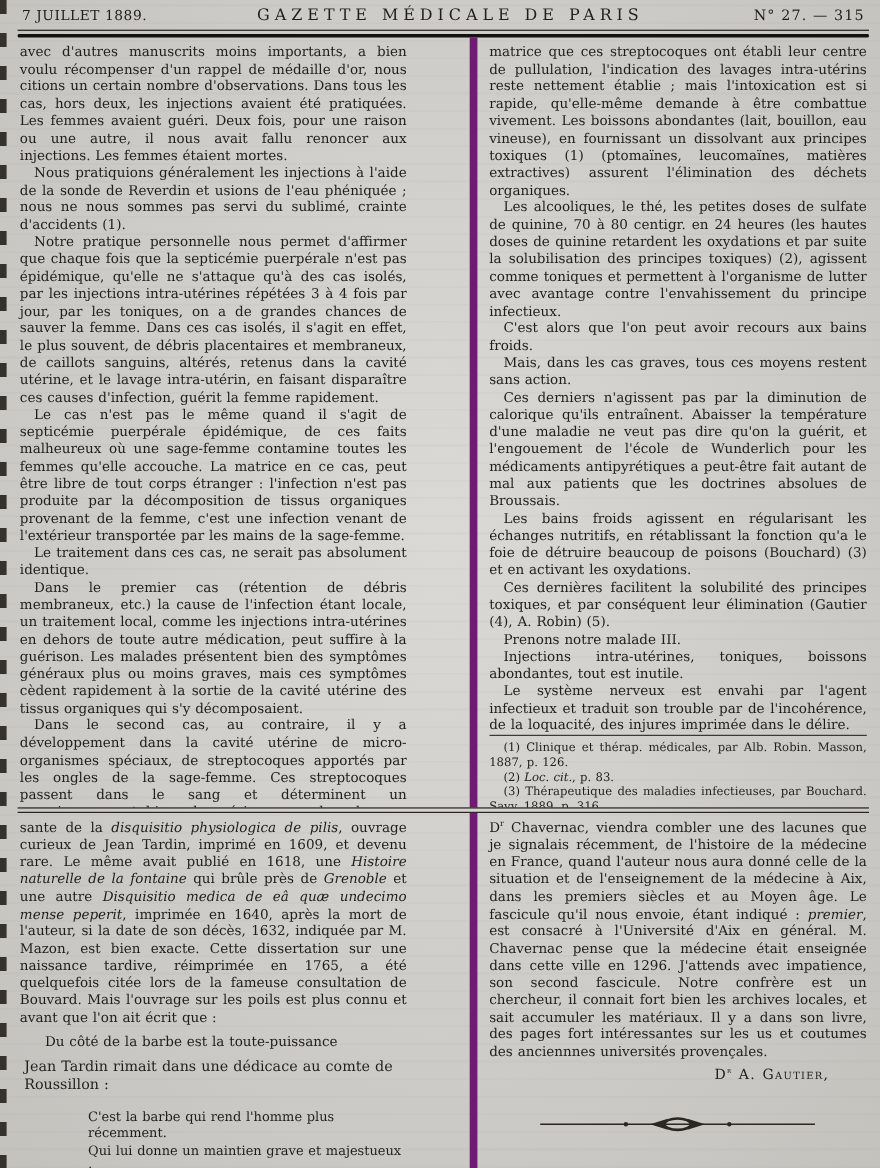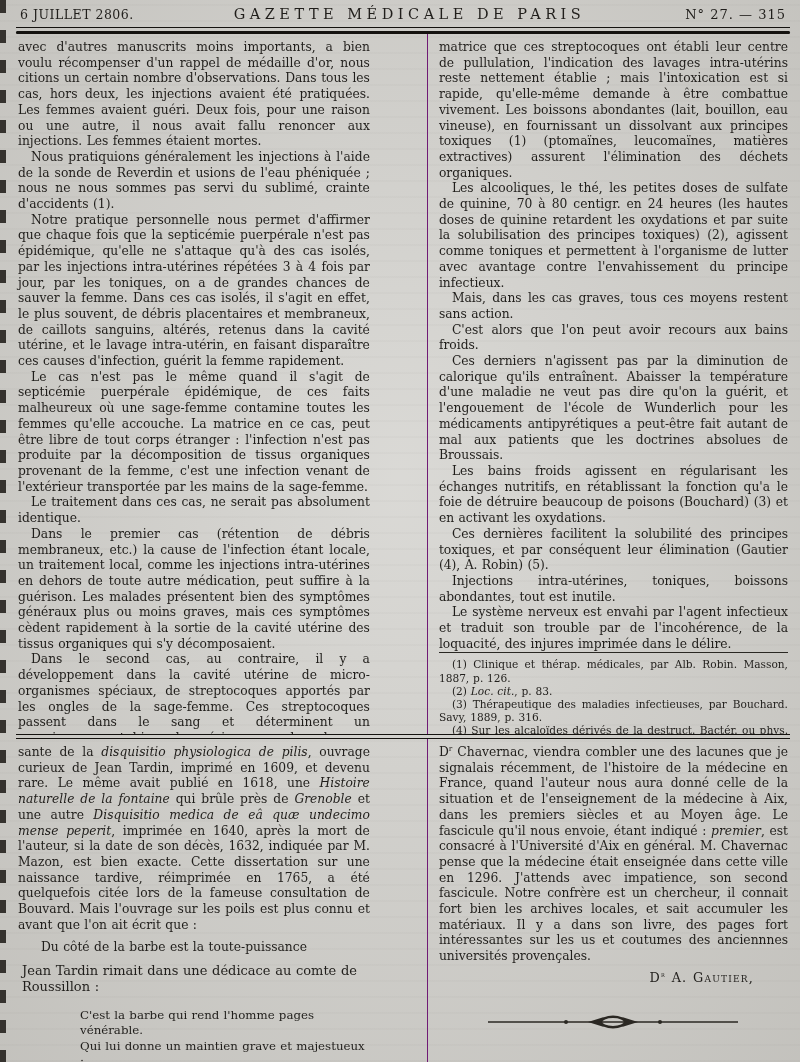--- a/index.html
+++ b/index.html
@@ -22,21 +22,21 @@
   .m-issue{font-size:13px;font-weight:normal;letter-spacing:1px;}
   .head-rule-thin{height:0;border-top:1.5px solid #14120f;margin-top:5px;}
   .head-rule-thick{height:3.5px;background:#14120f;margin-top:2.5px;border-radius:2px/3px;}
 
   
   .cols{display:flex;}
   .top-section{height:700px;}
   .bottom-section{flex:1;min-height:0;}
   .col{width:50%;box-sizing:border-box;display:flex;flex-direction:column;overflow:hidden;}
   .col-left{padding:6px 9px 0 2px;}
-  .col-right{border-left:1px solid #701a75;padding:6px 2px 0 11px;margin-left:48px;}
+  .col-right{border-left:7px solid #701a75;padding:6px 2px 0 11px;margin-left:48px;}
 
   
   .para{margin:0;font-size:12.3px;line-height:15.7px;text-align:justify;text-indent:13px;
         word-spacing:.5px;}
   .noindent{text-indent:0;}
   sup{font-size:60%;line-height:0;}
 
   
   .footnotes{margin-top:auto;padding-bottom:10px;}
   .fnrule{border-top:1px solid #2a2823;margin:0 0 5px 0;}
@@ -57,21 +57,21 @@
   .ornament-wrap{margin-top:28px;text-align:center;}
 </style>
 </head>
 <body>
 
 <div class="page">
   <div class="binding"></div>
   <div class="content">
 
     <div class="masthead">
-      <span class="m-date">6 JUILLET 2806.</span>
+      <span class="m-date">7 JUILLET 1889.</span>
       <span class="m-title">GAZETTE MÉDICALE DE PARIS</span>
       <span class="m-issue">N° 27. — 315</span>
     </div>
     <div class="head-rule-thin"></div>
     <div class="head-rule-thick"></div>
 
     <div class="cols top-section">
       <div class="col col-left">
         <div>
             <p class="para noindent"><span>avec d'autres manuscrits moins importants, a bien voulu récompenser d'un rappel de médaille d'or, nous citions un certain nombre d'observations. Dans tous les cas, hors deux, les injections avaient été pratiquées. Les femmes avaient guéri. Deux fois, pour une raison ou une autre, il nous avait fallu renoncer aux injections. Les femmes étaient mortes.</span></p>
@@ -81,25 +81,26 @@
             <p class="para"><span>Le traitement dans ces cas, ne serait pas absolument identique.</span></p>
             <p class="para"><span>Dans le premier cas (rétention de débris membraneux, etc.) la cause de l'infection étant locale, un traitement local, comme les injections intra-utérines en dehors de toute autre médication, peut suffire à la guérison. Les malades présentent bien des symptômes généraux plus ou moins graves, mais ces symptômes cèdent rapidement à la sortie de la cavité utérine des tissus organiques qui s'y décomposaient.</span></p>
             <p class="para"><span>Dans le second cas, au contraire, il y a développement dans la cavité utérine de micro-organismes spéciaux, de streptocoques apportés par les ongles de la sage-femme. Ces streptocoques passent dans le sang et déterminent un empoisonnement bien plus sérieux que dans les cas précédents. Comme c'est dans la</span></p>
           </div>
 
       </div>
       <div class="col col-right">
         <div>
             <p class="para noindent"><span>matrice que ces streptocoques ont établi leur centre de pullulation, l'indication des lavages intra-utérins reste nettement établie ; mais l'intoxication est si rapide, qu'elle-même demande à être combattue vivement. Les boissons abondantes (lait, bouillon, eau vineuse), en fournissant un dissolvant aux principes toxiques (1) (ptomaïnes, leucomaïnes, matières extractives) assurent l'élimination des déchets organiques.</span></p>
             <p class="para"><span>Les alcooliques, le thé, les petites doses de sulfate de quinine, 70 à 80 centigr. en 24 heures (les hautes doses de quinine retardent les oxydations et par suite la solubilisation des principes toxiques) (2), agissent comme toniques et permettent à l'organisme de lutter avec avantage contre l'envahissement du principe infectieux.</span></p>
+            <p class="para"><span>C'est alors que l'on peut avoir recours aux bains froids.</span></p>
             <p class="para"><span>Mais, dans les cas graves, tous ces moyens restent sans action.</span></p>
-            <p class="para"><span>C'est alors que l'on peut avoir recours aux bains froids.</span></p>
             <p class="para"><span>Ces derniers n'agissent pas par la diminution de calorique qu'ils entraînent. Abaisser la température d'une maladie ne veut pas dire qu'on la guérit, et l'engouement de l'école de Wunderlich pour les médicaments antipyrétiques a peut-être fait autant de mal aux patients que les doctrines absolues de Broussais.</span></p>
             <p class="para"><span>Les bains froids agissent en régularisant les échanges nutritifs, en rétablissant la fonction qu'a le foie de détruire beaucoup de poisons (Bouchard) (3) et en activant les oxydations.</span></p>
             <p class="para"><span>Ces dernières facilitent la solubilité des principes toxiques, et par conséquent leur élimination (Gautier (4), A. Robin) (5).</span></p>
+            <p class="para"><span>Prenons notre malade III.</span></p>
             <p class="para"><span>Injections intra-utérines, toniques, boissons abondantes, tout est inutile.</span></p>
             <p class="para"><span>Le système nerveux est envahi par l'agent infectieux et traduit son trouble par de l'incohérence, de la loquacité, des injures imprimée dans le délire.</span></p>
           </div>
         <div class="footnotes">
           <div class="fnrule"></div>
           <div>
               <p class="para"><span>(1) Clinique et thérap. médicales, par Alb. Robin. Masson, 1887, p. 126.</span></p>
               <p class="para"><span>(2) </span><span style="font-style: italic;">Loc. cit.</span><span>, p. 83.</span></p>
               <p class="para"><span>(3) Thérapeutique des maladies infectieuses, par Bouchard. Savy, 1889, p. 316.</span></p>
               <p class="para"><span>(4) Sur les alcaloïdes dérivés de la destruct. Bactér. ou phys. des tissus par Gautier. Masson, 1886, p. 59.</span></p>
@@ -109,21 +110,21 @@
     </div>
 
     <div class="mid-rule"></div>
 
     <div class="cols bottom-section">
       <div class="col col-left">
           <p class="para noindent"><span>sante de la </span><span style="font-style: italic;">disquisitio physiologica de pilis</span><span>, ouvrage curieux de Jean Tardin, imprimé en 1609, et devenu rare. Le même avait publié en 1618, une </span><span style="font-style: italic;">Histoire naturelle de la fontaine</span><span> qui brûle près de </span><span style="font-style: italic;">Grenoble</span><span> et une autre </span><span style="font-style: italic;">Disquisitio medica de eâ quæ undecimo mense peperit</span><span>, imprimée en 1640, après la mort de l'auteur, si la date de son décès, 1632, indiquée par M. Mazon, est bien exacte. Cette dissertation sur une naissance tardive, réimprimée en 1765, a été quelquefois citée lors de la fameuse consultation de Bouvard. Mais l'ouvrage sur les poils est plus connu et avant que l'on ait écrit que :</span></p>
           <p class="para quote-center"><span>Du côté de la barbe est la toute-puissance</span></p>
           <p class="para dedication"><span>Jean Tardin rimait dans une dédicace au comte de Roussillon :</span></p>
           <p class="para verse">
-            <span class="vline">C'est la barbe qui rend l'homme pages vénérable.</span>
+            <span class="vline">C'est la barbe qui rend l'homme plus récemment.</span>
             <span class="vline">Qui lui donne un maintien grave et majestueux ;</span>
             <span class="vline">Aussi c'est lorsqu'il prend cet habit honorable</span>
             <span class="vline">Quand l'aage et la raison rend plus vertueux !</span>
           </p>
         </div>
       <div class="col col-right">
         <div>
             <p class="para noindent"><span>D</span><sup>r</sup><span> Chavernac, viendra combler une des lacunes que je signalais récemment, de l'histoire de la médecine en France, quand l'auteur nous aura donné celle de la situation et de l'enseignement de la médecine à Aix, dans les premiers siècles et au Moyen âge. Le fascicule qu'il nous envoie, étant indiqué : </span><span style="font-style: italic;">premier</span><span>, est consacré à l'Université d'Aix en général. M. Chavernac pense que la médecine était enseignée dans cette ville en 1296. J'attends avec impatience, son second fascicule. Notre confrère est un chercheur, il connait fort bien les archives locales, et sait accumuler les matériaux. Il y a dans son livre, des pages fort intéressantes sur les us et coutumes des anciennnes universités provençales.</span></p>
             <p class="para signature"><span>D</span><sup>r</sup><span> A. Gautier,</span></p>
           </div>

